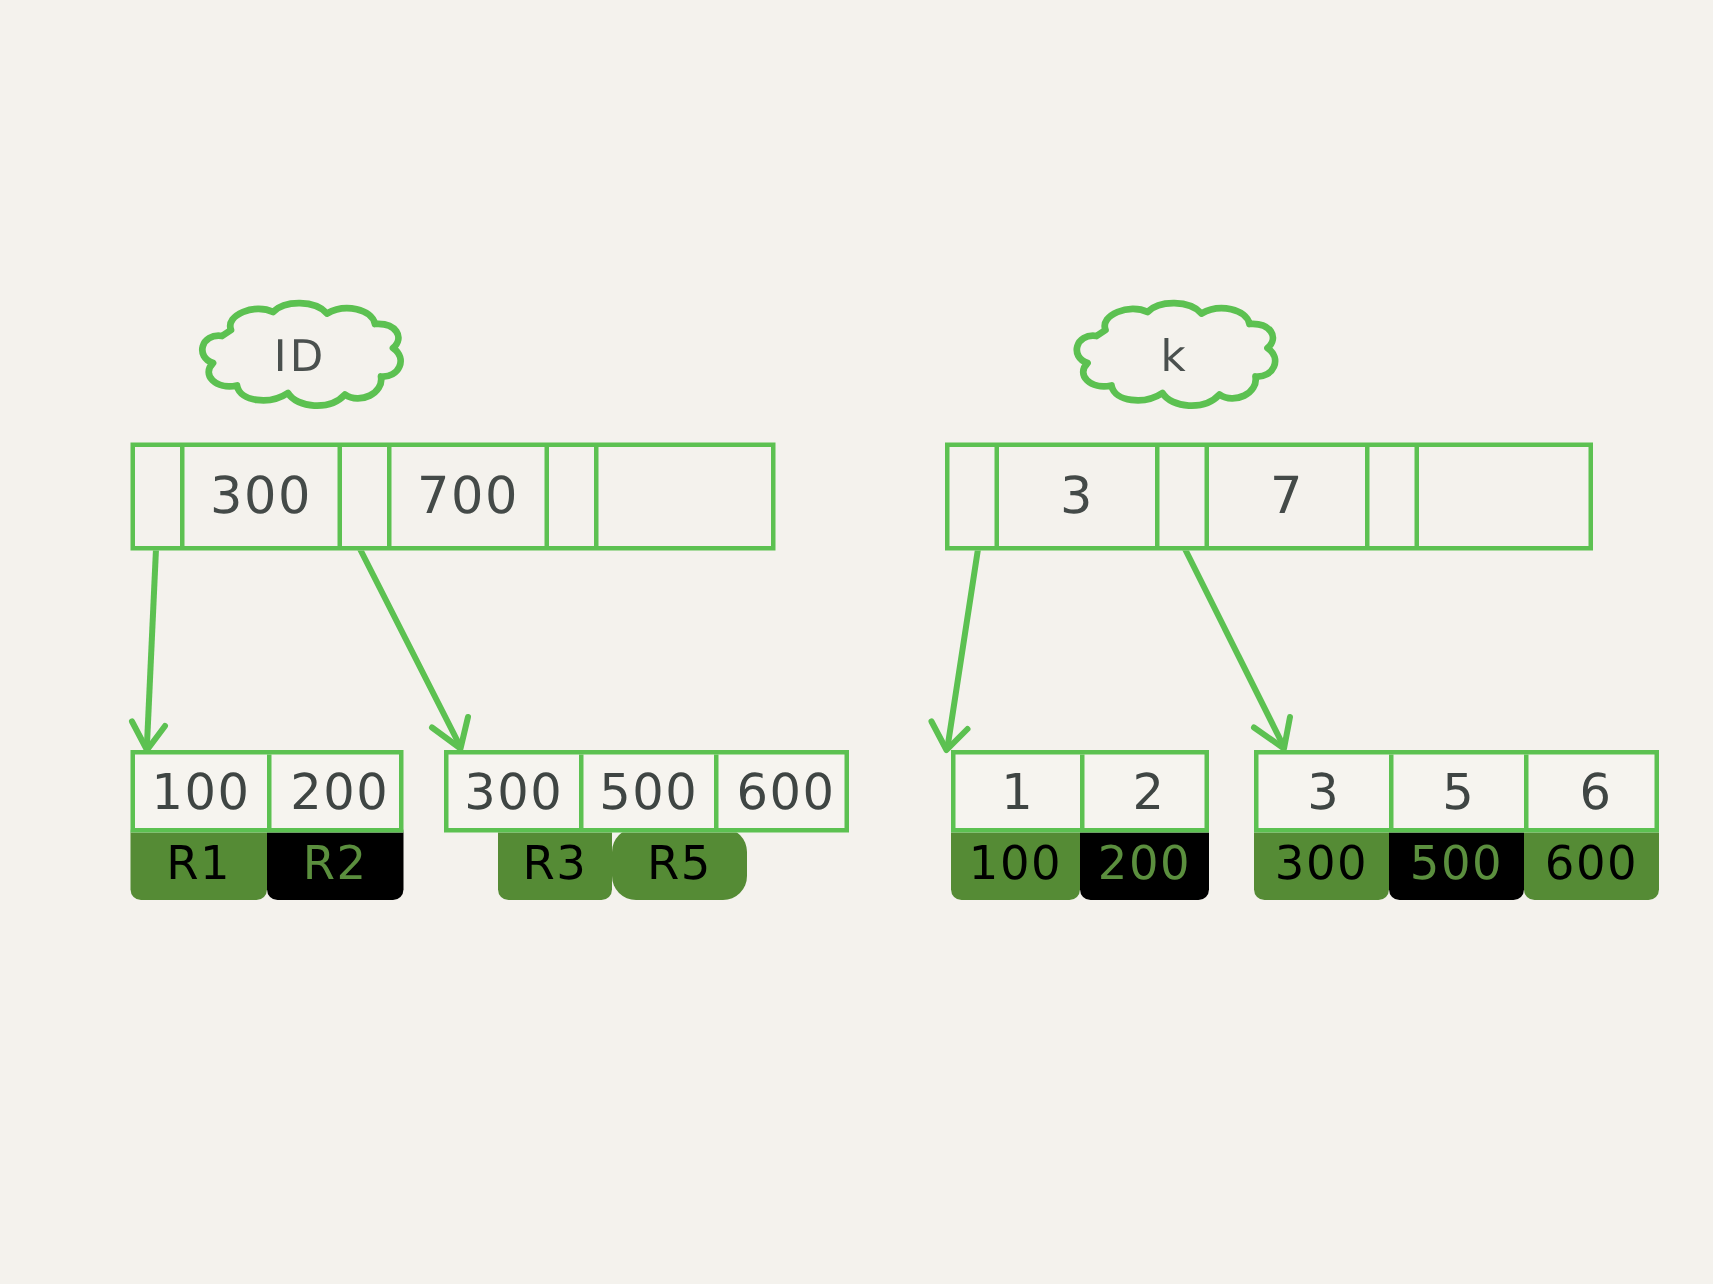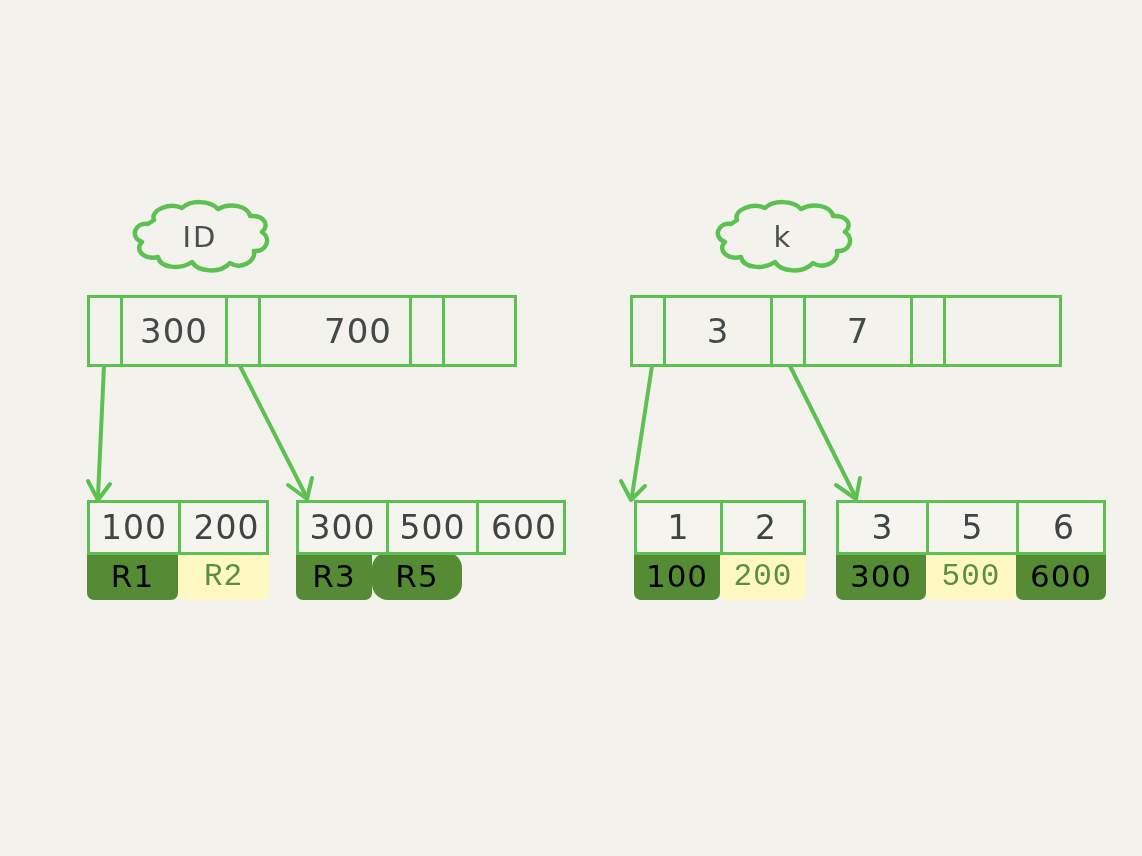--- a/index.html
+++ b/index.html
@@ -96,23 +96,22 @@
     font-size: 31px;
     letter-spacing: 1px;
     flex: 0 0 auto;
     border-radius: 2px 2px 7px 7px;
   }
   .leaf .valcell.dark {
     background: #558b35;
     color: #000000;
   }
   .leaf .valcell.light {
-    background: #fef9c3;
+    background: #000000;
     color: #5b8f3e;
-    font-family: Liberation Mono, monospace;
   }
 
   
   .cloud {
     position: absolute;
   }
   .cloud .cloud-text {
     position: absolute;
     left: 0;
     top: 0;
@@ -166,21 +165,21 @@
                  C56 72, 36 70, 34 59 C20 62, 10 52, 18 44
                  C6 40, 10 24, 24 26 Z" fill="none" stroke="#5cc151" stroke-width="4.5" stroke-linecap="round" stroke-linejoin="round"></path>
       </svg>
       <div class="cloud-text">ID</div>
     </div>
 
     <div class="inode" style="left:87px; top:295px; width:430px;">
       <div class="ptr"></div>
       <div class="key" style="width:105px;">300</div>
       <div class="ptr"></div>
-      <div class="key" style="width:105px;margin-left:46px;">700</div>
+      <div class="key" style="width:105px;">700</div>
       <div class="ptr"></div>
       <div class="key blank" style="width:105px;"></div>
     </div>
 
     <div class="leaf" style="left:58px; top:500px; width:182px;">
       <div class="keyrow">
         <div class="keycell" style="width:91px;">100</div>
         <div class="keycell" style="width:91px;">200</div>
       </div>
       <div class="valrow">
@@ -189,21 +188,21 @@
       </div>
     </div>
 
     <div class="leaf" style="left:267px; top:500px; width:270px;">
       <div class="keyrow">
         <div class="keycell" style="width:90px;">300</div>
         <div class="keycell" style="width:90px;">500</div>
         <div class="keycell" style="width:90px;">600</div>
       </div>
       <div class="valrow">
-        <div class="valcell dark" style="width:76px;">R3</div>
+        <div class="valcell dark" style="width:76px;margin-left:36px;">R3</div>
         <div class="valcell dark" style="width:90px;border-radius:16px;">R5</div>
       </div>
     </div>
 
     <div class="cloud" style="left:709px; top:198px; width:148px; height:78px;">
       <svg viewBox="0 0 148 78" style="width:148px;height:78px;">
         <path d="M28 22 C24 12, 44 4, 56 10 C64 2, 84 2, 92 11 C104 4, 122 8, 124 18
                  C138 17, 144 27, 136 34 C146 41, 140 54, 128 53
                  C130 64, 114 72, 104 65 C94 76, 72 74, 66 64
                  C54 72, 34 70, 32 59 C18 62, 8 52, 16 44

